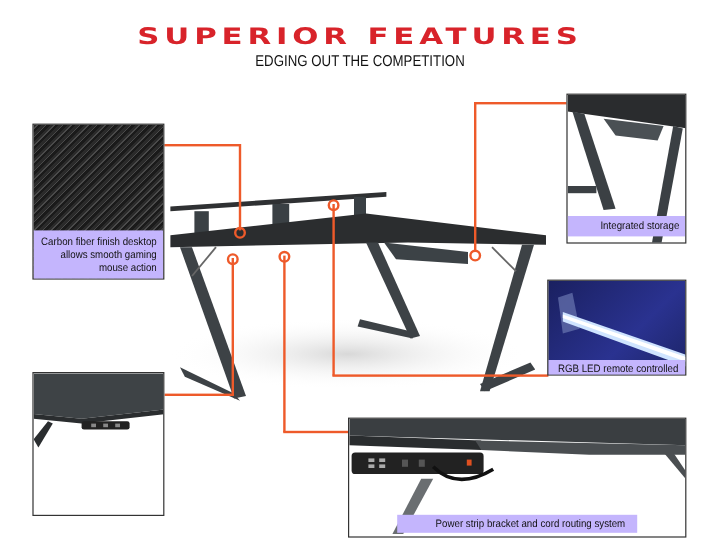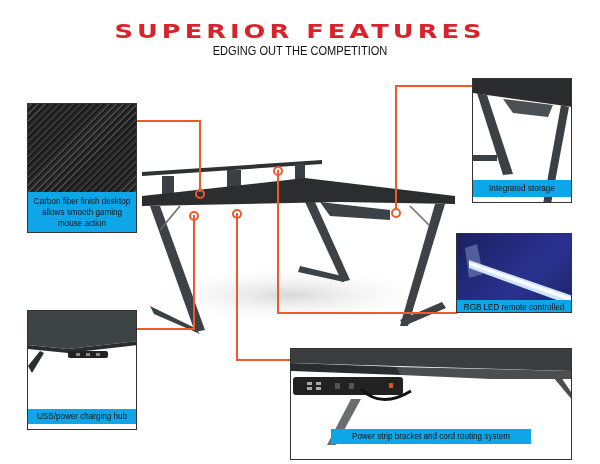--- a/index.html
+++ b/index.html
@@ -18,22 +18,22 @@
   .subtitle {
     position: absolute; left: 0; width: 600px; top: 43px;
     text-align: center; color: #111;
     font-family: "Liberation Sans", sans-serif; font-size: 13px;
     transform: scaleX(0.85); transform-origin: center;
   }
   .panel {
     position: absolute; border: 1px solid #333; box-sizing: border-box; overflow: hidden;
   }
   .caption {
-    position: absolute; left: 0; right: 0; background: #0ea5e9;
-    text-align: center; color: #111; font-size: 9px; line-height: 11px;
+    position: absolute; left: 0; right: 0; background: #c4b5fd;
+    text-align: right; color: #111; font-size: 9px; line-height: 11px;
     font-family: "Liberation Sans", sans-serif;
   }
   .caption span { display: block; transform: scaleX(0.9); }
   .carbon {
     background:
       repeating-linear-gradient(135deg, #2a2a2a 0 2px, #4a4a4a 2px 3px, #1a1a1a 3px 5px);
   }
   .line { position: absolute; background: #ee5a2a; }
   .dot {
     position: absolute; width: 6px; height: 6px; border: 2px solid #ee5a2a;
@@ -129,26 +129,23 @@
 <div class="panel" style="left:27px;top:310px;width:110px;height:120px;background:#fff;">
   <svg width="110" height="120" style="position:absolute;left:0;top:0;">
     <polygon points="0,0 110,0 110,30 40,38 0,34" fill="#3e4346"></polygon>
     <polygon points="0,34 40,38 110,30 110,34 40,42 0,38" fill="#2a2d2f"></polygon>
     <rect x="40" y="40" width="40" height="7" rx="2" fill="#222"></rect>
     <rect x="48" y="42" width="4" height="3" fill="#888"></rect>
     <rect x="58" y="42" width="4" height="3" fill="#888"></rect>
     <rect x="68" y="42" width="4" height="3" fill="#888"></rect>
     <polygon points="0,55 12,40 16,42 4,62" fill="#2a2d2f"></polygon>
   </svg>
-  <div class="caption" style="top:98px;padding:2px 0;">
-    <span>USB/power charging hub</span>
-  </div>
 </div>
 
-<div class="panel" style="left:290px;top:348px;width:282px;height:112px;background:#fff;">
+<div class="panel" style="left:290px;top:348px;width:282px;height:100px;background:#fff;">
   <svg width="282" height="96" style="position:absolute;left:0;top:0;">
     <polygon points="0,0 282,0 282,22 0,14" fill="#3a3e41"></polygon>
     <polygon points="0,14 110,18 110,26 0,22" fill="#2a2d2f"></polygon>
     <polygon points="105,18 282,22 282,30 200,30 110,26" fill="#4a4e51"></polygon>
     <rect x="2" y="28" width="110" height="18" rx="3" fill="#222"></rect>
     <rect x="16" y="33" width="5" height="3" fill="#aaa"></rect>
     <rect x="16" y="38" width="5" height="3" fill="#aaa"></rect>
     <rect x="25" y="33" width="5" height="3" fill="#aaa"></rect>
     <rect x="25" y="38" width="5" height="3" fill="#aaa"></rect>
     <rect x="44" y="34" width="5" height="6" fill="#555"></rect>

